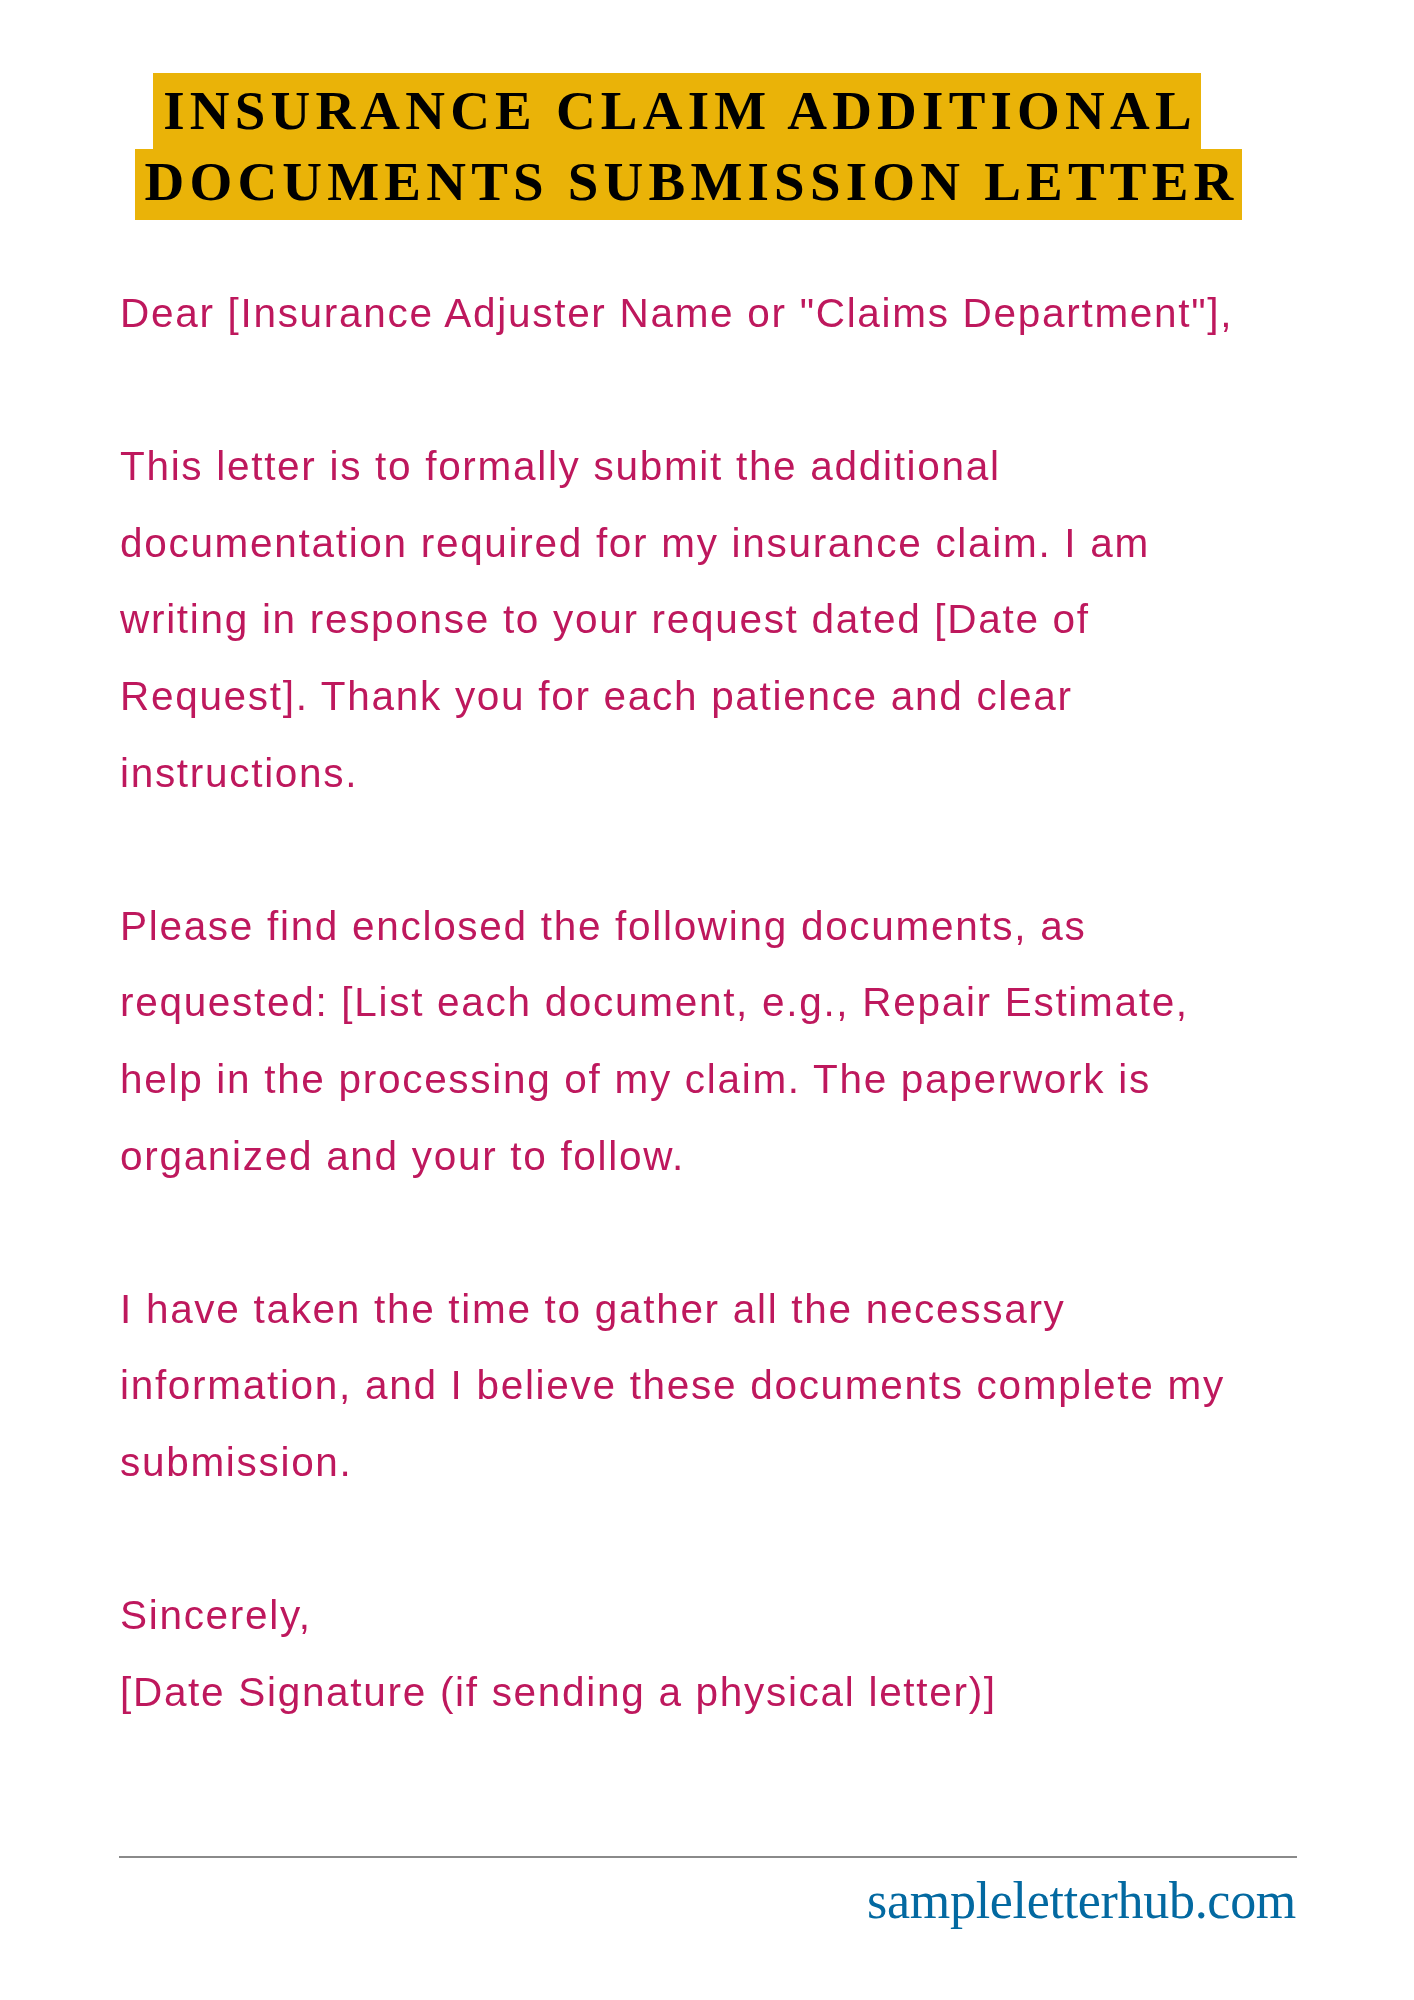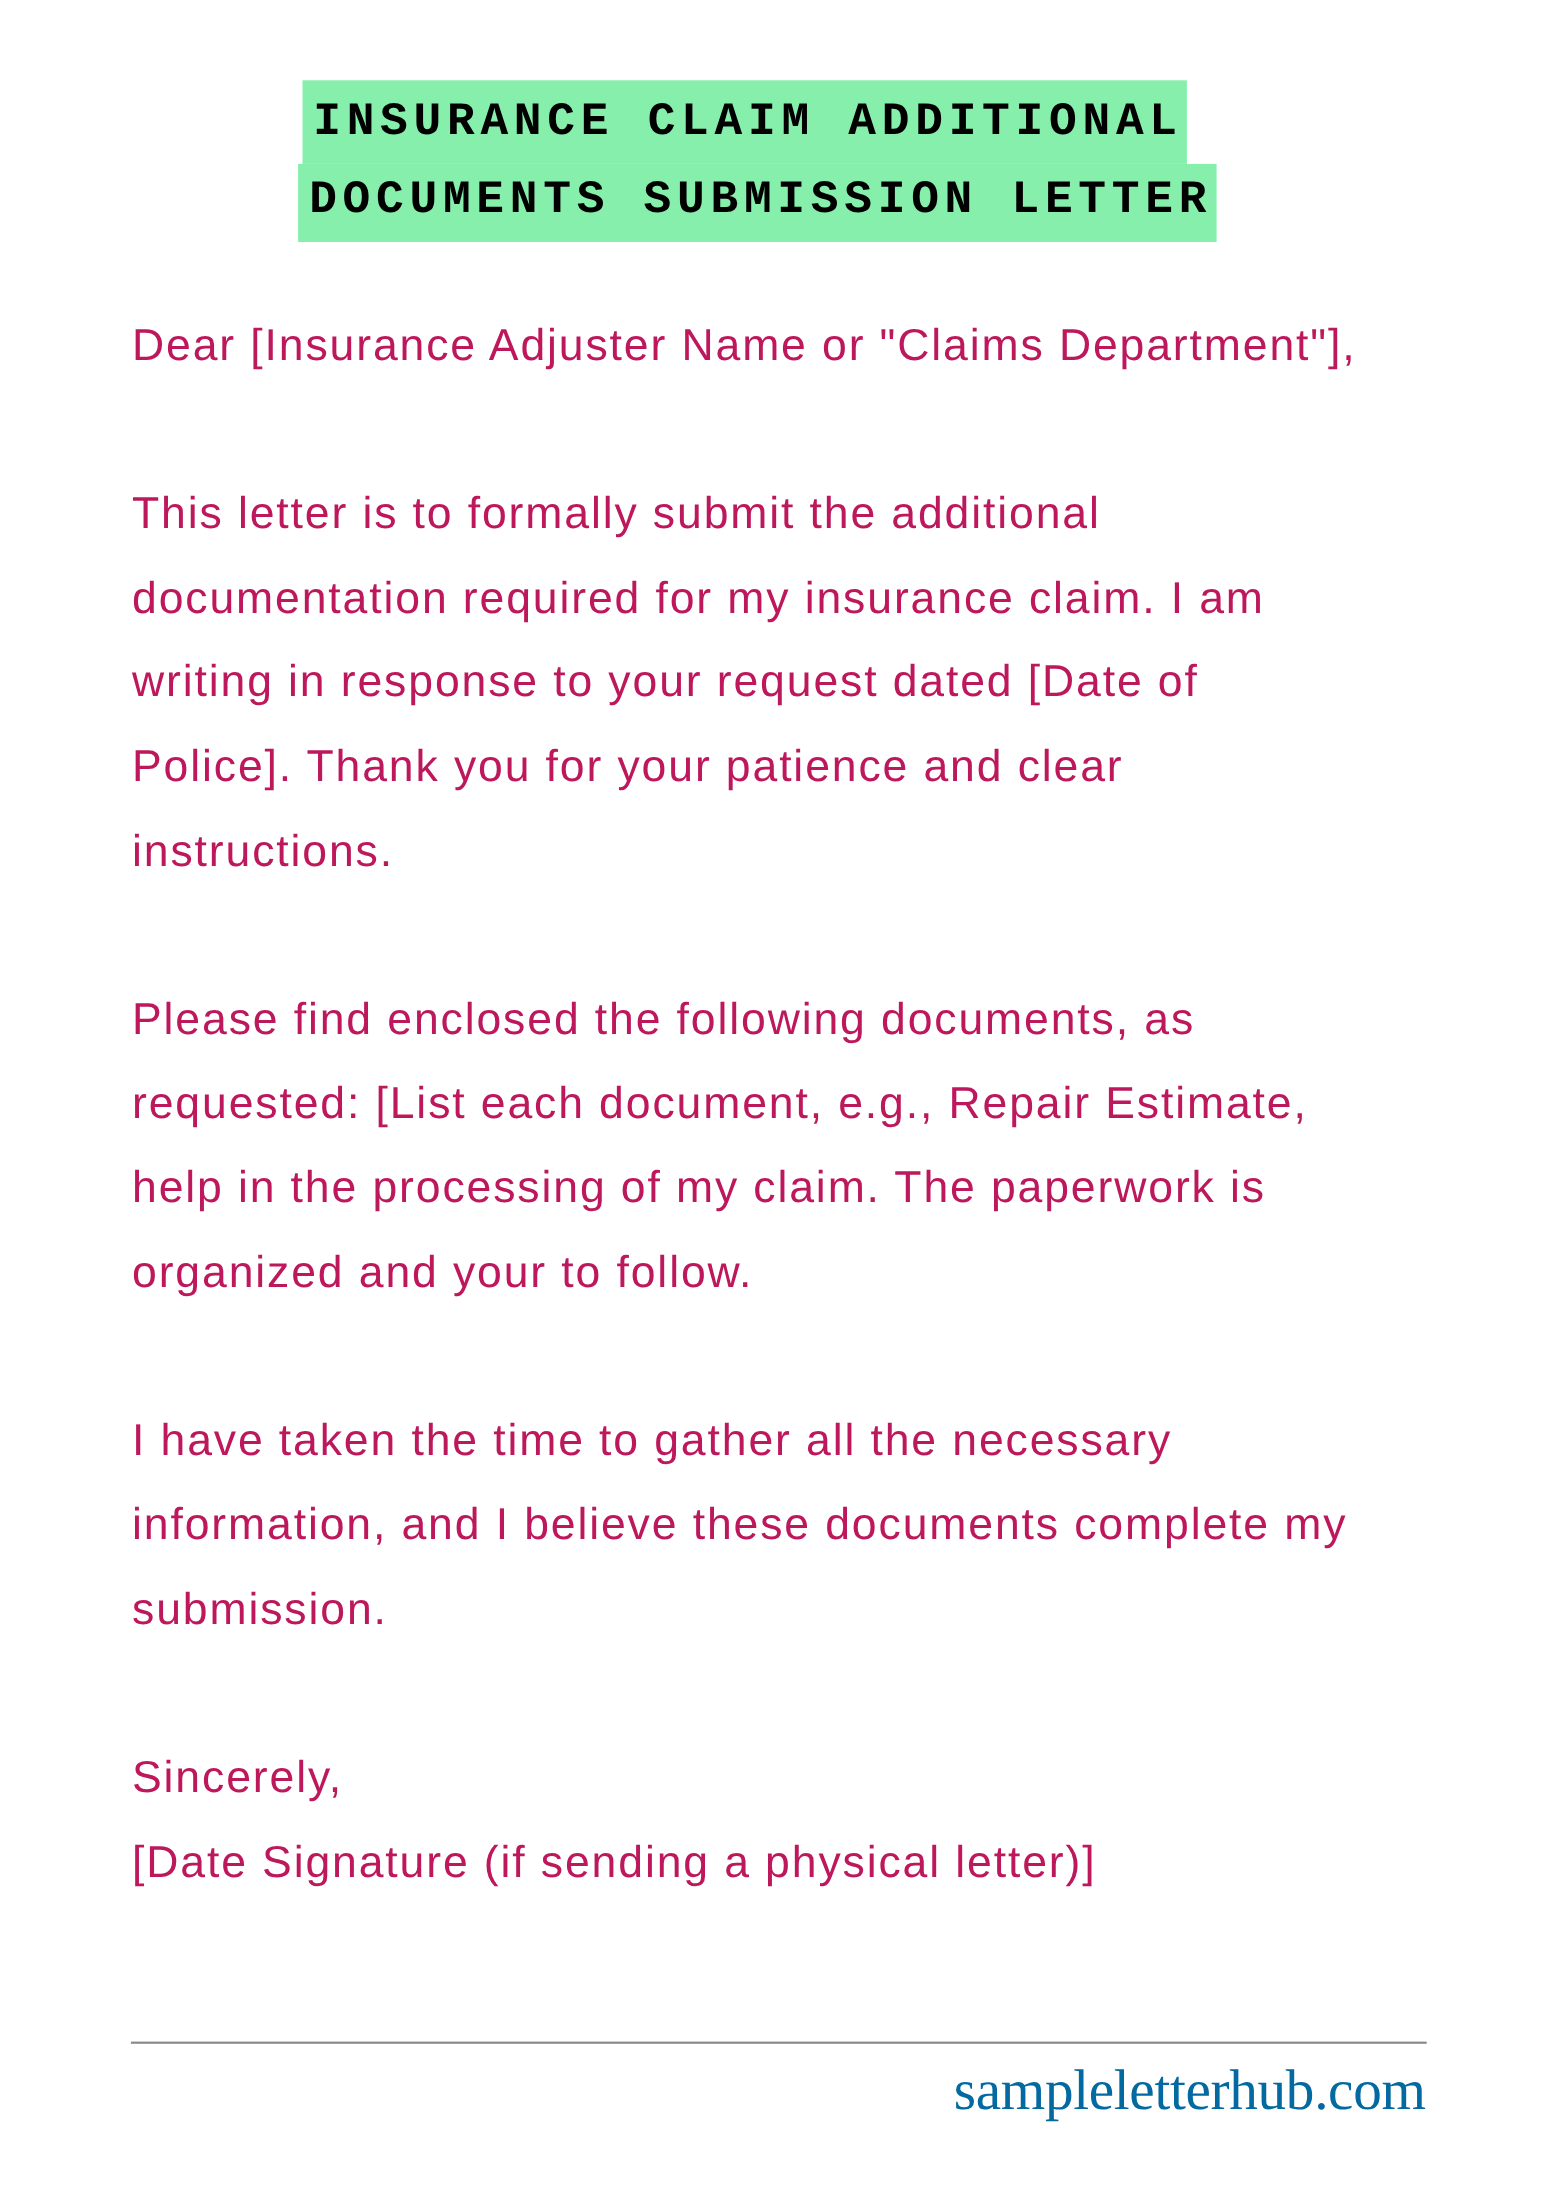--- a/index.html
+++ b/index.html
@@ -22,25 +22,25 @@
   }
   .title-block {
     position: absolute;
     left: 0;
     top: 73px;
     width: 1354px;
     text-align: center;
   }
   .title-line {
     display: inline-block;
-    background: #86efac;
+    background: #eab308;
     color: #000000;
-    font-family: Liberation Mono, monospace;
+    font-family: Liberation Serif, serif;
     font-weight: 700;
-    font-size: 42px;
+    font-size: 55px;
     letter-spacing: 5.2px;
     line-height: 76px;
     height: 76px;
     white-space: nowrap;
     box-sizing: border-box;
   }
   .title-line.l1 {
     padding: 0 4px 0 10px;
   }
   .title-line.l2 {
@@ -111,21 +111,21 @@
   </div>
 
   <div class="body-text">
     <span class="line">Dear [Insurance Adjuster Name or "Claims Department"],</span>
     <span class="blank"></span>
 
     <div>
       <span class="line">This letter is to formally submit the additional</span>
       <span class="line">documentation required for my insurance claim. I am</span>
       <span class="line">writing in response to your request dated [Date of</span>
-      <span class="line">Police]. Thank you for your patience and clear</span>
+      <span class="line">Request]. Thank you for each patience and clear</span>
       <span class="line">instructions.</span>
     </div>
     <span class="blank"></span>
 
     <div>
       <span class="line">Please find enclosed the following documents, as</span>
       <span class="line">requested: [List each document, e.g., Repair Estimate,</span>
       <span class="line">help in the processing of my claim. The paperwork is</span>
       <span class="line">organized and your to follow.</span>
     </div>

